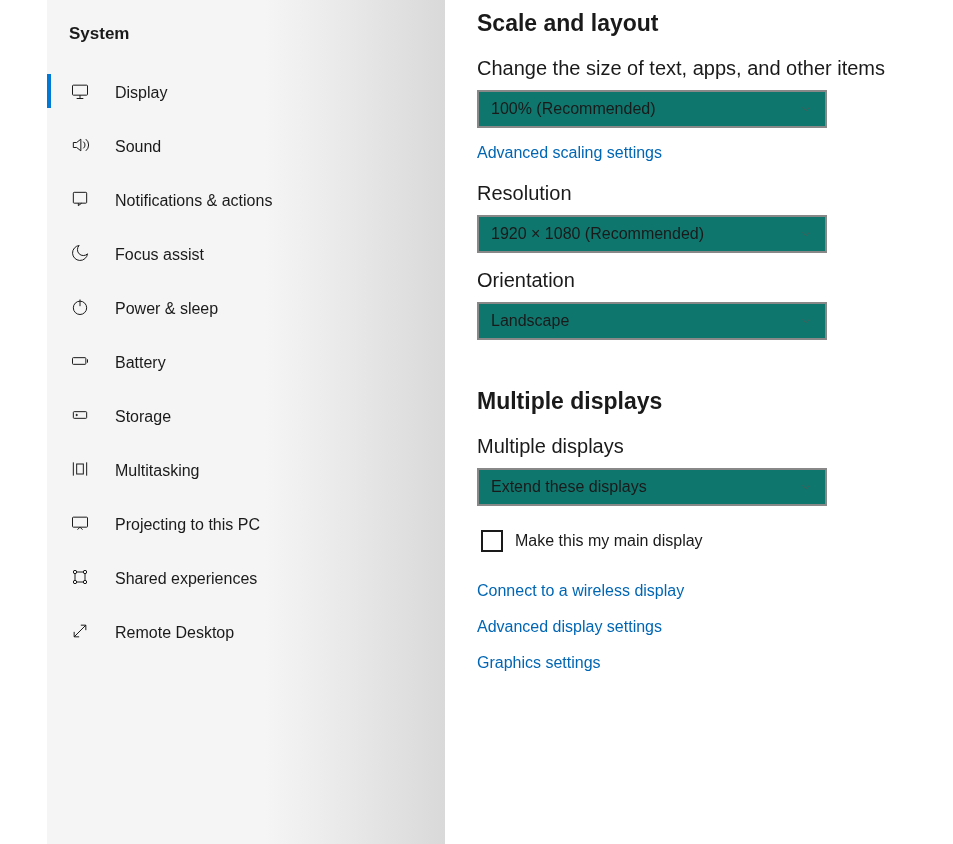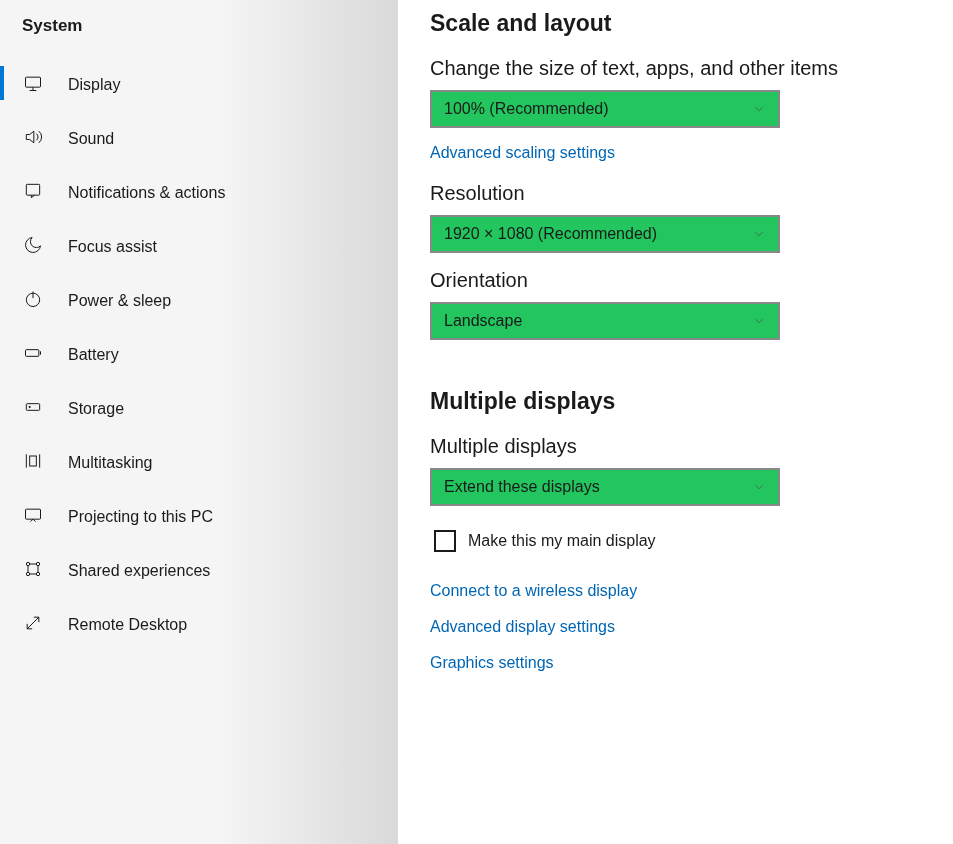--- a/index.html
+++ b/index.html
@@ -14,21 +14,22 @@
       height: 844px;
       background: #ffffff;
       color: #1a1a1a;
       overflow: hidden;
     }
     
     .sidebar {
       width: 398px;
       height: 100%;
       background: linear-gradient(to right, #f5f5f5 0%, #f5f5f5 55%, #ececec 70%, #d9d9d9 100%);
-      padding-top: 10px;
+      padding-top: 18px;
+      margin-left: 47px;
     }
     .sidebar-title {
       font-size: 17px;
       font-weight: 600;
       padding: 6px 22px 20px;
     }
     .sidebar-item {
       display: flex;
       align-items: flex-end;
       gap: 24px;
@@ -80,21 +81,21 @@
     .dropdown {
       width: 350px;
       border: 2px solid #888;
       padding: 8px 12px;
       font-size: 16px;
       display: flex;
       justify-content: space-between;
       align-items: center;
       margin-bottom: 16px;
       cursor: pointer;
-      background: #22c55e;
+      background: #0f766e;
     }
     .dropdown .chev {
       width: 14px; height: 14px;
     }
     .dropdown .chev svg {
       width: 14px; height: 14px;
       stroke: #555; stroke-width: 1.4; fill: none;
     }
     .link {
       color: #0066b4;

